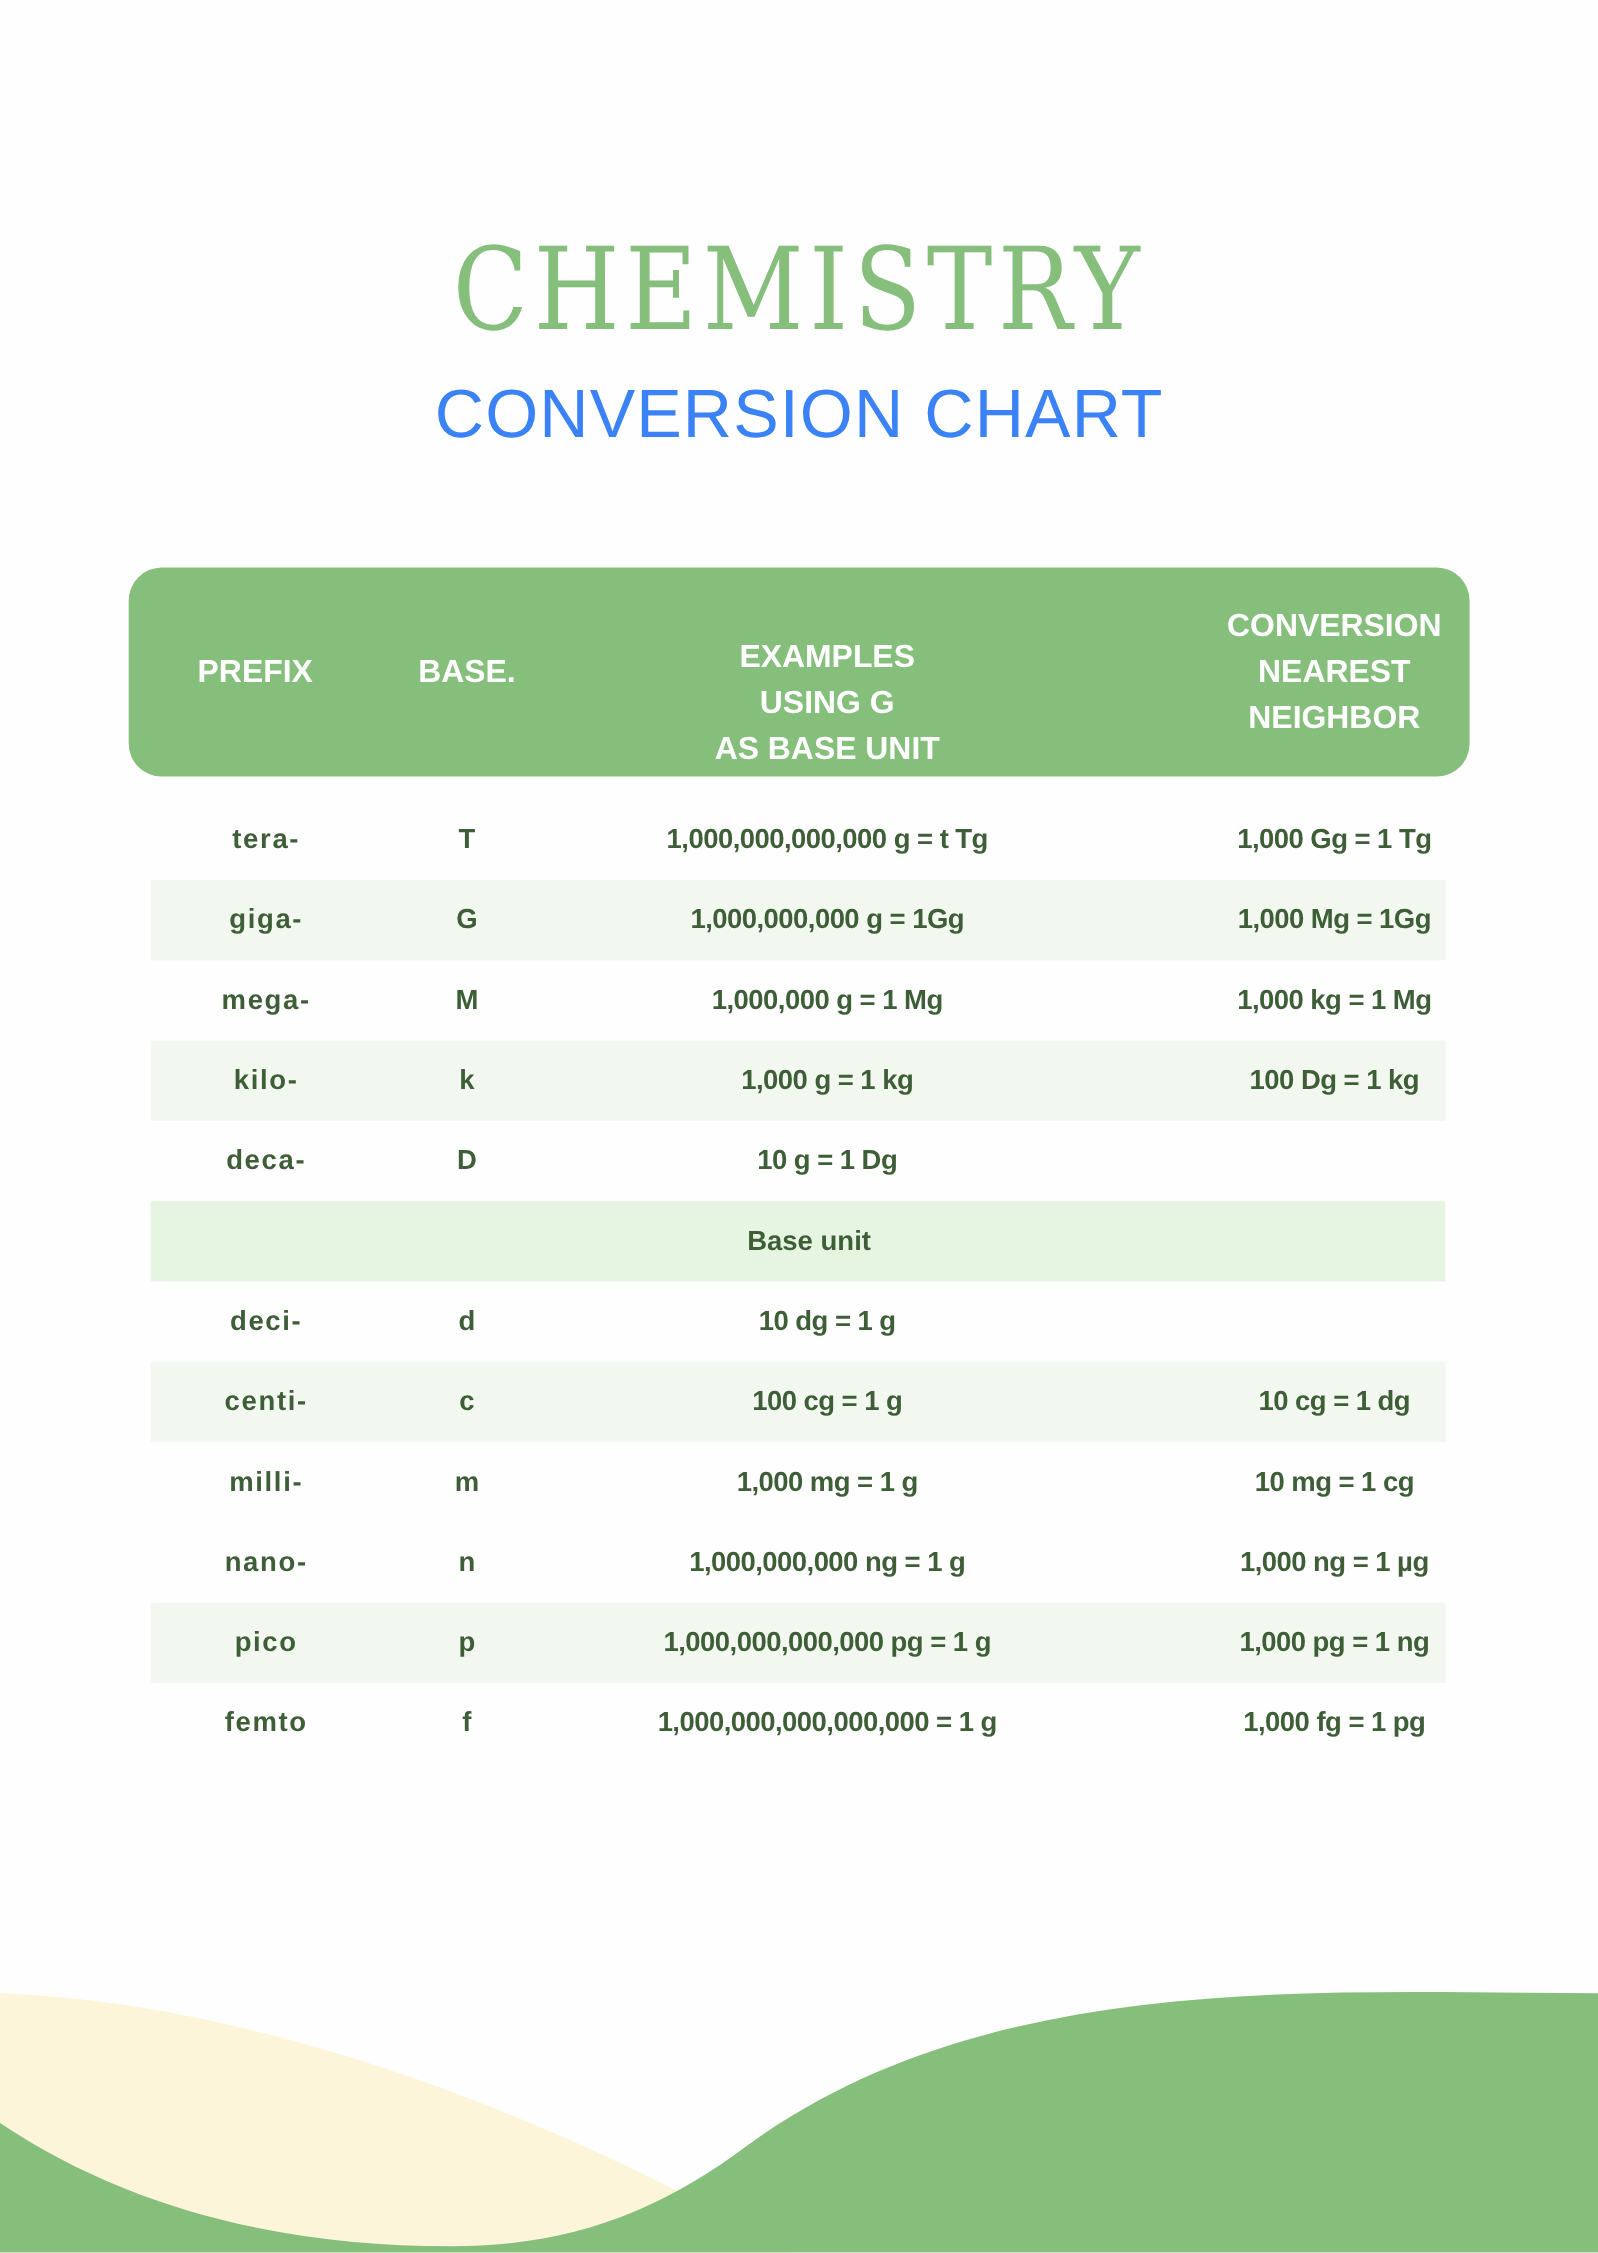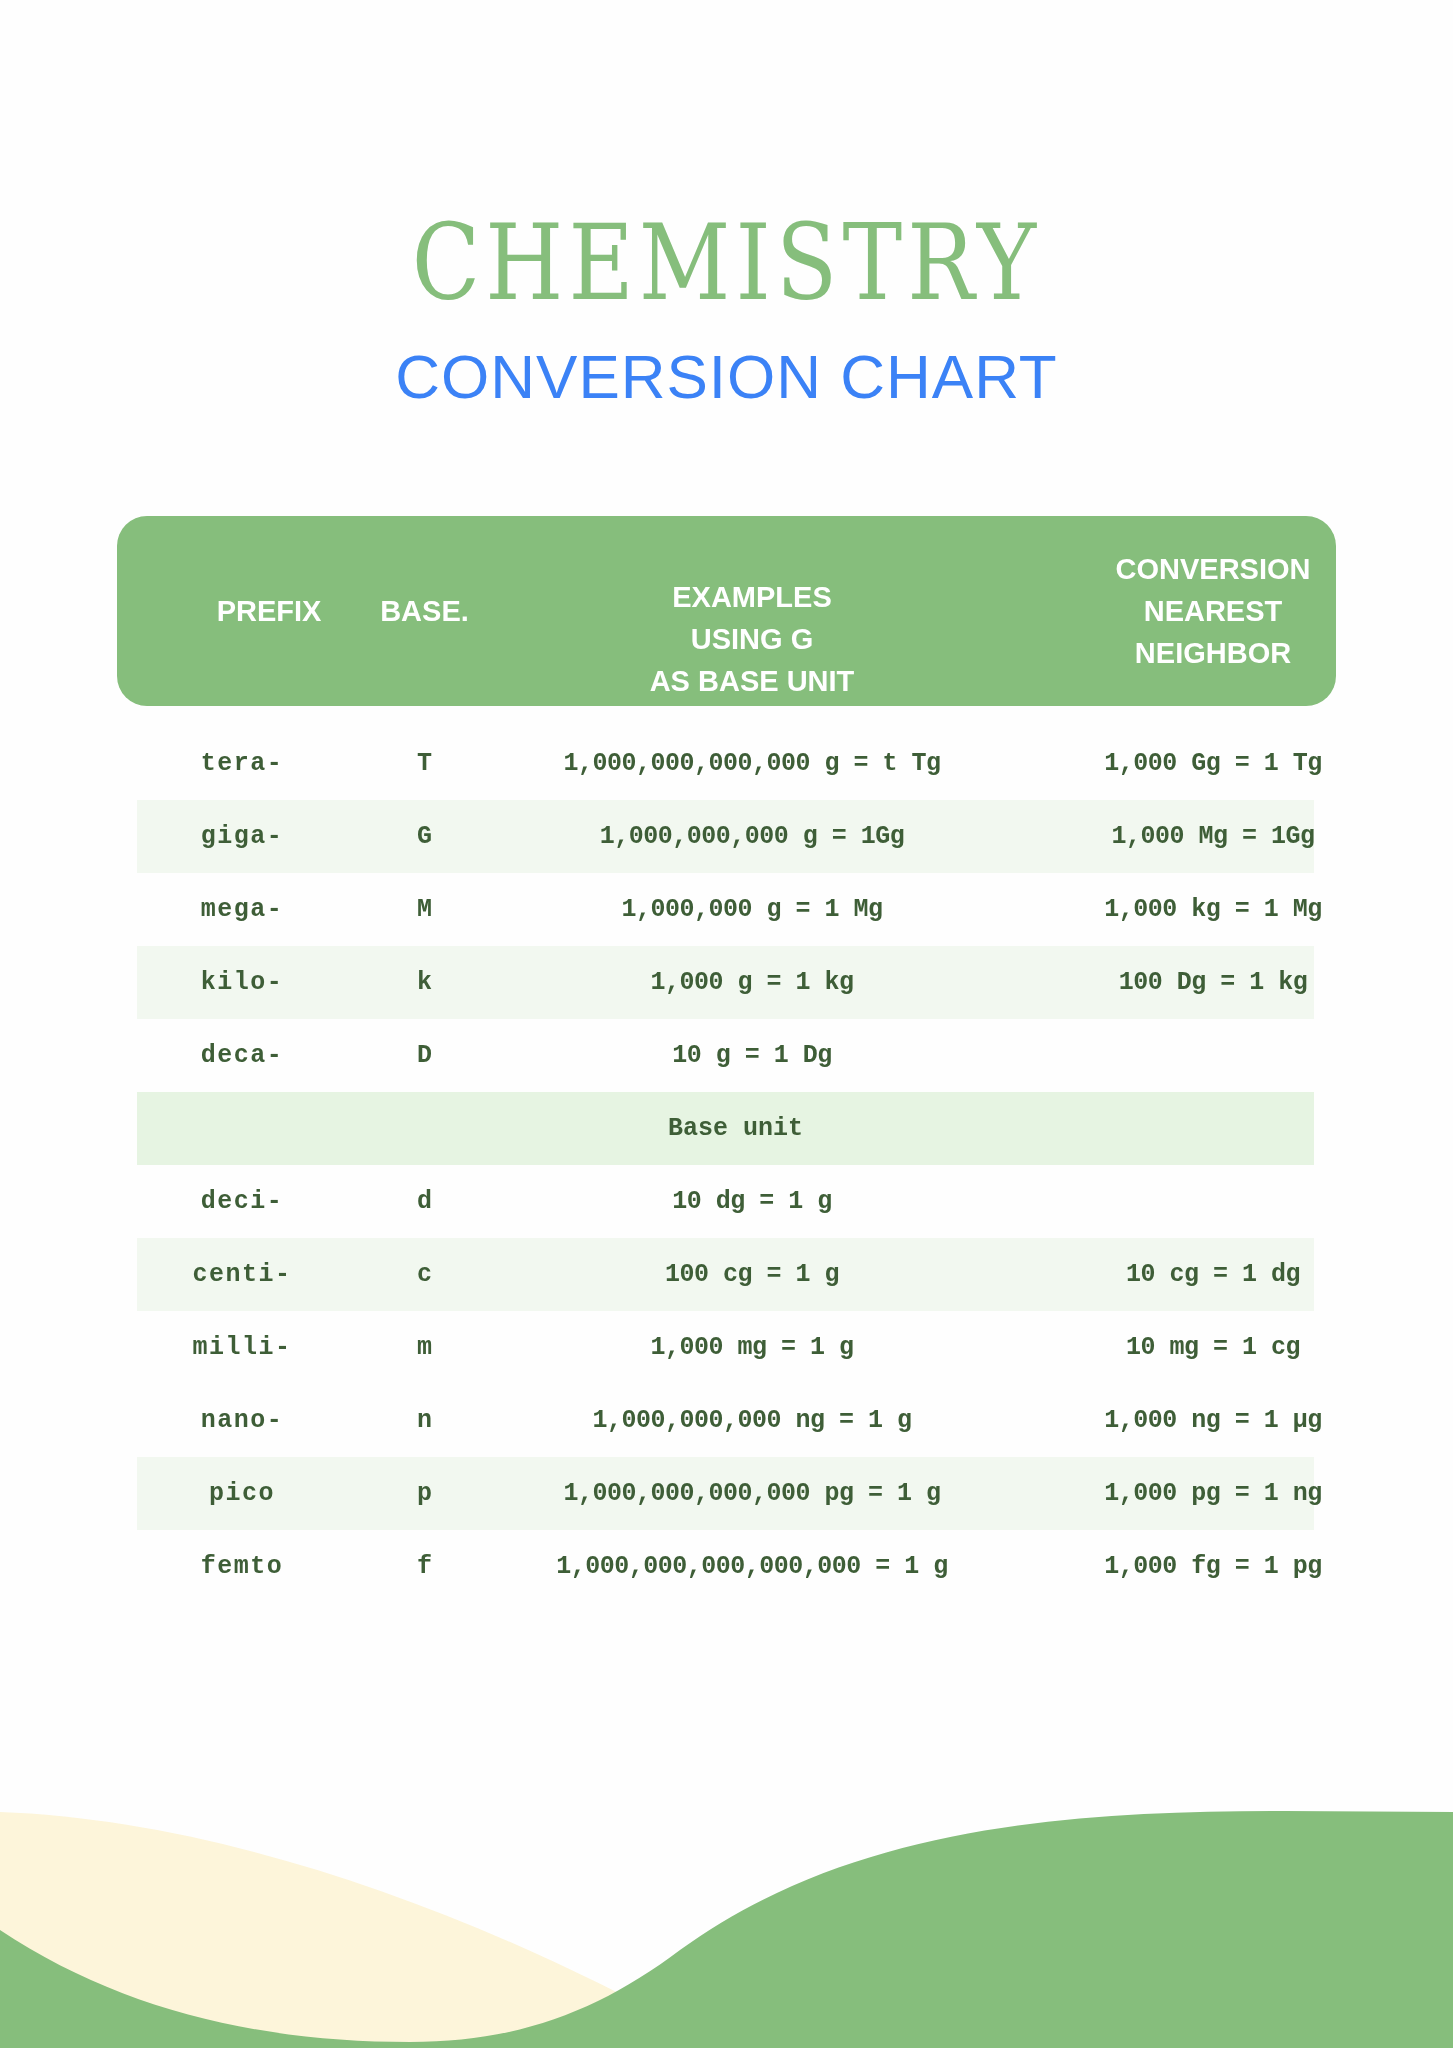--- a/index.html
+++ b/index.html
@@ -31,21 +31,21 @@
     position: absolute; top: 0; height: 190px;
     display: flex; align-items: center; justify-content: center; text-align: center;
     color: #FFFFFF; font-weight: bold; font-size: 29px; line-height: 42px;
     white-space: pre-line;
     font-family: "Liberation Sans", sans-serif;
   }
   .rows { position: absolute; left: 137px; top: 727px; width: 1177px; }
   .row {
     position: relative; height: 73px; width: 1177px;
     color: #3E5E37; font-weight: bold; font-size: 25px;
-    font-family: Liberation Mono, monospace;
+    font-family: Liberation Sans, sans-serif;
   }
   .row.alt { background: #F2F8F0; }
   .row.base { background: #E6F4E2; }
   .cell {
     position: absolute; top: 0; height: 73px;
     display: flex; align-items: center; justify-content: center; white-space: nowrap;
   }
   .c-prefix { left: 0; width: 210px; letter-spacing: 1.5px; }
   .c-abbr { left: 210px; width: 155px; }
   .c-example { left: 365px; width: 500px; letter-spacing: -0.5px; }
@@ -53,21 +53,21 @@
   .c-base { left: 0; width: 1177px; padding-left: 20px; box-sizing: border-box; }
   .wave { position: absolute; left: 0; top: 1780px; width: 1453px; height: 268px; }
 </style>
 </head>
 <body>
 
 <div class="title-main">CHEMISTRY</div>
 <div class="title-sub">CONVERSION CHART</div>
 
 <div class="table-header">
-  <div class="th" style="left:0;width:230px;margin-left:37px;">PREFIX</div>
+  <div class="th" style="left:0;width:230px;">PREFIX</div>
   <div class="th" style="left:230px;width:155px;">BASE.</div>
   <div class="th" style="left:385px;width:500px;margin-top:28px;">EXAMPLES
 USING G
 AS BASE UNIT</div>
   <div class="th" style="left:885px;width:422px;">CONVERSION
 NEAREST
 NEIGHBOR</div>
 </div>
 
 <div class="rows">

